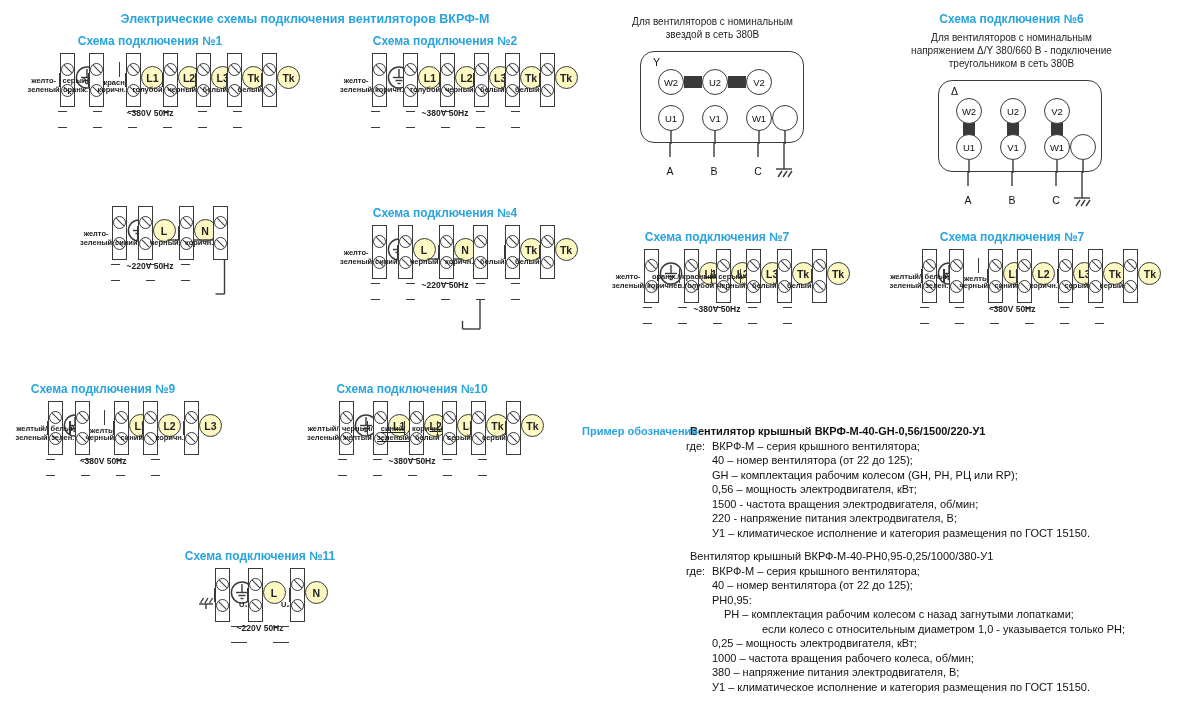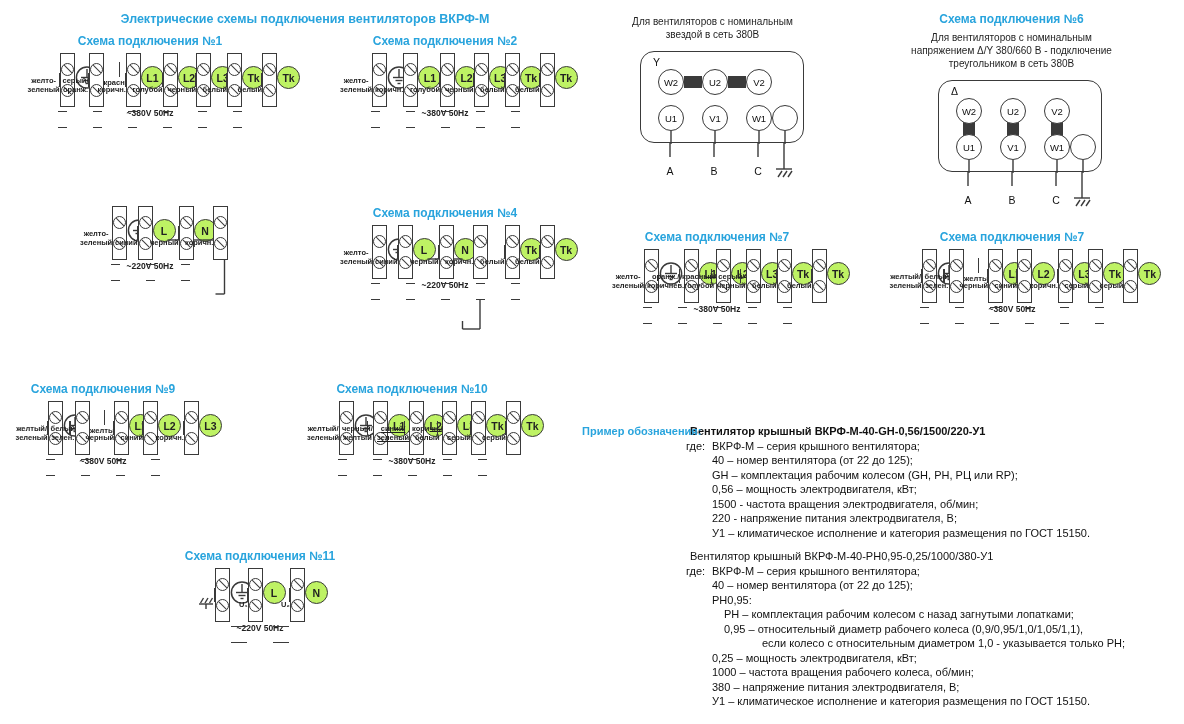--- a/index.html
+++ b/index.html
@@ -10,21 +10,21 @@
 .strip-row{position:relative;display:flex;justify-content:flex-start;margin:0 auto}
 .bcol{display:flex;flex-direction:row;align-items:center;position:relative}
 .wire-label{height:28px;display:flex;flex-direction:column;justify-content:flex-end;align-items:center;font-size:7.5px;font-weight:bold;color:#222;line-height:8.5px;text-align:center;white-space:nowrap;z-index:3}
 .stub{height:14px;width:100%;position:relative}
 .stub i{position:absolute;top:0;bottom:0;width:1.4px;background:#3a3a3a;display:block}
 .tblock{width:26px;height:54px;border:1.5px solid #3a3a3a;background:#fff;position:relative;z-index:2;display:flex;flex-direction:column;justify-content:space-evenly;align-items:center}
 .screw{width:13px;height:13px;border:1.4px solid #3a3a3a;border-radius:50%;position:relative;overflow:hidden}
 .screw::after{content:"";position:absolute;left:50%;top:50%;width:17px;height:1.4px;margin:-0.7px 0 0 -8.5px;background:#3a3a3a;transform:rotate(45deg)}
 .conn{position:absolute;height:1.4px;background:#3a3a3a;z-index:1}
 .term{height:36px;display:flex;flex-direction:column;align-items:center;position:relative;width:100%}
-.tcirc{margin-top:4px;width:23px;height:23px;border:1.5px solid #3a3a3a;border-radius:50%;display:flex;align-items:center;justify-content:center;font-size:10.5px;font-weight:bold;color:#222;background:#bef264}
+.tcirc{margin-top:4px;width:23px;height:23px;border:1.5px solid #3a3a3a;border-radius:50%;display:flex;align-items:center;justify-content:center;font-size:10.5px;font-weight:bold;color:#222;background:#fef9c3}
 .gnd{margin-top:3px}
 .bwire{width:1.4px;background:#3a3a3a;height:15px}
 .bwire-label{font-size:7.5px;font-weight:bold;color:#222;margin-top:1px;white-space:nowrap}
 .voltage{text-align:center;font-size:8.5px;font-weight:bold;color:#222;margin-top:1px}
 .overlay{position:absolute;left:0;top:0;z-index:1;overflow:visible}
 .motor-desc{font-size:10px;color:#1f1f1f;text-align:center;line-height:13px}
 .motor-desc:first-of-type{margin-top:3px}
 .motor-box{position:relative;border:1.8px solid #3a3a3a;border-radius:14px;background:#fff;margin-top:10px;width:164px;height:92px}
 .boxsvg{position:absolute;left:0;top:0;z-index:1}
 .mcirc{position:absolute;width:26px;height:26px;border:1.5px solid #3a3a3a;border-radius:50%;background:#fff;display:flex;align-items:center;justify-content:center;font-size:9.5px;color:#111;z-index:2}
@@ -1119,21 +1119,20 @@
         <div class="ex-line i0">220 - напряжение питания электродвигателя, В;</div>
         <div class="ex-line i0">У1 – климатическое исполнение и категория размещения по ГОСТ 15150.</div>
       </div>
       <div class="ex-title2">Вентилятор крышный ВКРФ-М-40-РН0,95-0,25/1000/380-У1</div>
       <div class="ex-body">
         <span class="ex-gde">где:</span>
         <div class="ex-line i0">ВКРФ-М – серия крышного вентилятора;</div>
         <div class="ex-line i0">40 – номер вентилятора (от 22 до 125);</div>
         <div class="ex-line i0">РН0,95:</div>
         <div class="ex-line i1">РН – комплектация рабочим колесом с назад загнутыми лопатками;</div>
-        <div class="ex-line i1">0,95 – относительный диаметр рабочего колеса (0,9/0,95/1,0/1,05/1,1),</div>
         <div class="ex-line i2">если колесо с относительным диаметром 1,0 - указывается только РН;</div>
         <div class="ex-line i0">0,25 – мощность электродвигателя, кВт;</div>
         <div class="ex-line i0">1000 – частота вращения рабочего колеса, об/мин;</div>
         <div class="ex-line i0">380 – напряжение питания электродвигателя, В;</div>
         <div class="ex-line i0">У1 – климатическое исполнение и категория размещения по ГОСТ 15150.</div>
       </div>
     </div>
   </div>
 
 </body></html>

